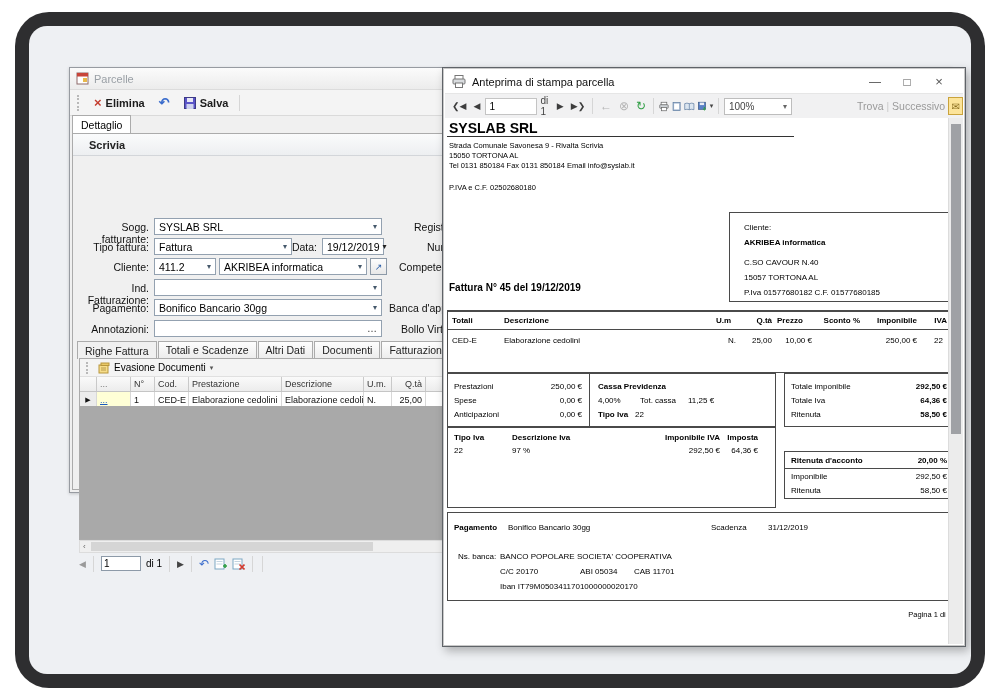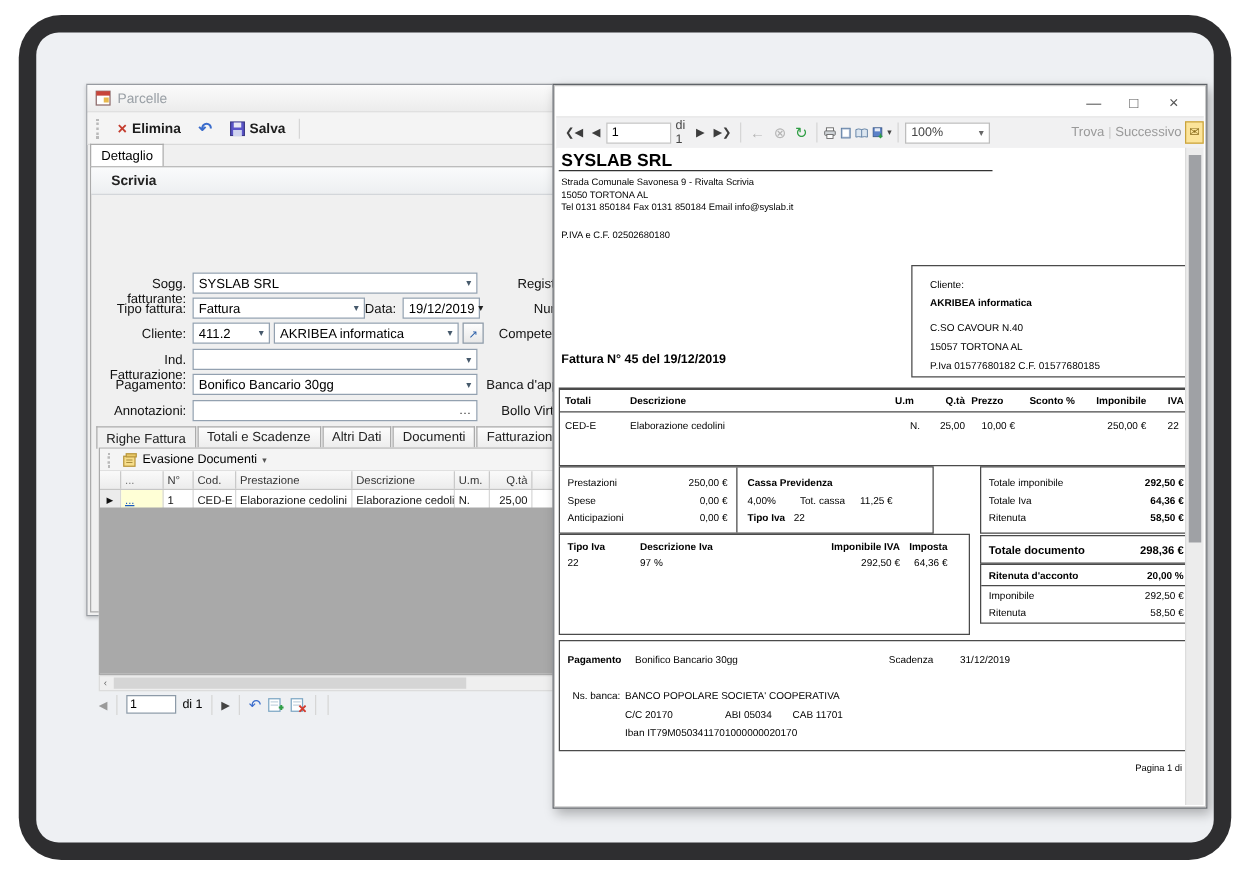--- a/index.html
+++ b/index.html
@@ -231,20 +231,28 @@
               <path d="M2.5 4.5h6M2.5 7h6" stroke="#c4d4e0"></path>
               <path d="M7.5 7.5l5 5M12.5 7.5l-5 5" stroke="#d23b2f" stroke-width="1.6"></path>
             </svg>
         <div class="vsep"></div>
         <div class="vsep"></div>
       </div>
     </div>
   </div>
 
   <div id="dlg">
+    <div class="dlg-title">
+      <svg width="14" height="13" viewBox="0 0 14 13">
+            <rect x="3" y="0.5" width="8" height="4" fill="#fff" stroke="#777"></rect>
+            <rect x="1" y="4" width="12" height="5" rx="1" fill="#d9dcdf" stroke="#777"></rect>
+            <rect x="3.5" y="8" width="7" height="4.5" fill="#fff" stroke="#777"></rect>
+          </svg>
+      <span class="t">Anteprima di stampa parcella</span>
+    </div>
     <div class="wctl" style="right:10px">
       <div>—</div>
       <div>□</div>
       <div style="font-size:13px">×</div>
     </div>
 
     <div class="dlg-tbar">
       <span class="nico">❮◀</span>
       <span class="nico">◀</span>
       <input value="1" style="">
@@ -322,21 +330,21 @@
           <div class="r" style="left:4px;top:24px">CED-E</div>
           <div class="r" style="left:56px;top:24px">Elaborazione cedolini</div>
           <div class="r" style="left:268px;top:24px;width:20px;text-align:right">N.</div>
           <div class="r" style="left:294px;top:24px;width:30px;text-align:right">25,00</div>
           <div class="r" style="left:324px;top:24px;width:40px;text-align:right">10,00 €</div>
           <div class="r" style="left:372px;top:24px;width:40px;text-align:right"></div>
           <div class="r" style="left:424px;top:24px;width:45px;text-align:right">250,00 €</div>
           <div class="r" style="left:470px;top:24px;width:25px;text-align:right">22</div>
         </div>
 
-        <div class="box" style="left:0;top:253px;width:300px;height:54px">
+        <div class="box" style="left:0;top:253px;width:329px;height:54px">
           <div style="position:absolute;left:141px;top:0;bottom:0;width:1px;background:#4a4a4a"></div>
           <div class="r" style="left:6px;top:8px">Prestazioni</div>
           <div class="r" style="left:60px;top:8px;width:74px;text-align:right">250,00 €</div>
           <div class="r" style="left:6px;top:22px">Spese</div>
           <div class="r" style="left:60px;top:22px;width:74px;text-align:right">0,00 €</div>
           <div class="r" style="left:6px;top:36px">Anticipazioni</div>
           <div class="r" style="left:60px;top:36px;width:74px;text-align:right">0,00 €</div>
           <div class="r b" style="left:150px;top:8px">Cassa Previdenza</div>
           <div class="r" style="left:150px;top:22px">4,00%</div>
           <div class="r" style="left:192px;top:22px">Tot. cassa</div>
@@ -356,24 +364,20 @@
         <div class="box" style="left:0;top:307px;width:329px;height:81px">
           <div class="r b" style="left:6px;top:5px">Tipo Iva</div>
           <div class="r b" style="left:64px;top:5px">Descrizione Iva</div>
           <div class="r b" style="left:160px;top:5px;width:112px;text-align:right">Imponibile IVA</div>
           <div class="r b" style="left:244px;top:5px;width:66px;text-align:right">Imposta</div>
           <div class="r" style="left:6px;top:18px">22</div>
           <div class="r" style="left:64px;top:18px">97 %</div>
           <div class="r" style="left:160px;top:18px;width:112px;text-align:right">292,50 €</div>
           <div class="r" style="left:244px;top:18px;width:66px;text-align:right">64,36 €</div>
         </div>
-        <div class="box" style="left:337px;top:308px;width:170px;height:23px">
-          <div class="r b" style="left:6px;top:6px;font-size:9px">Totale documento</div>
-          <div class="r b" style="left:92px;top:6px;width:70px;text-align:right;font-size:9px">298,36 €</div>
-        </div>
         <div class="box" style="left:337px;top:331px;width:170px;height:48px">
           <div style="position:absolute;left:0;top:16px;right:0;height:1px;background:#4a4a4a"></div>
           <div class="r b" style="left:6px;top:4px">Ritenuta d'acconto</div>
           <div class="r b" style="left:92px;top:4px;width:70px;text-align:right">20,00 %</div>
           <div class="r" style="left:6px;top:20px">Imponibile</div>
           <div class="r" style="left:92px;top:20px;width:70px;text-align:right">292,50 €</div>
           <div class="r" style="left:6px;top:34px">Ritenuta</div>
           <div class="r" style="left:92px;top:34px;width:70px;text-align:right">58,50 €</div>
         </div>
 

